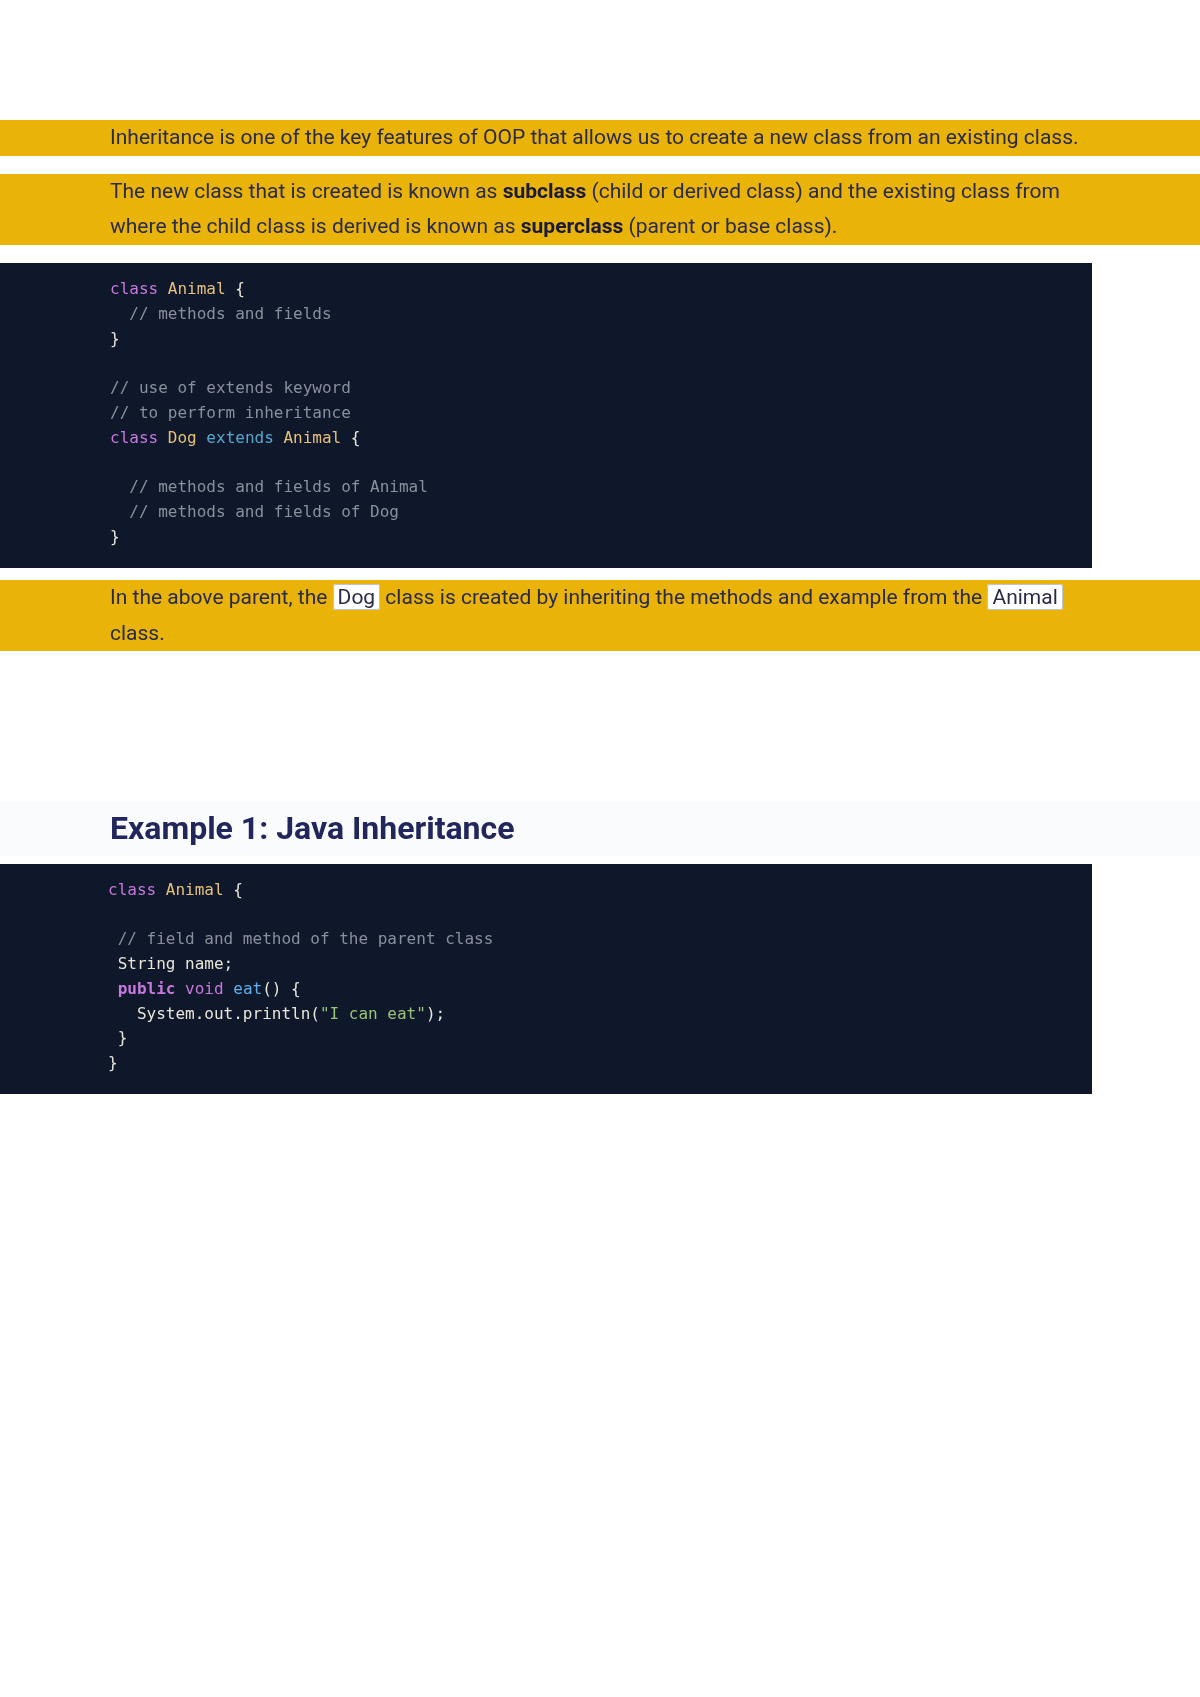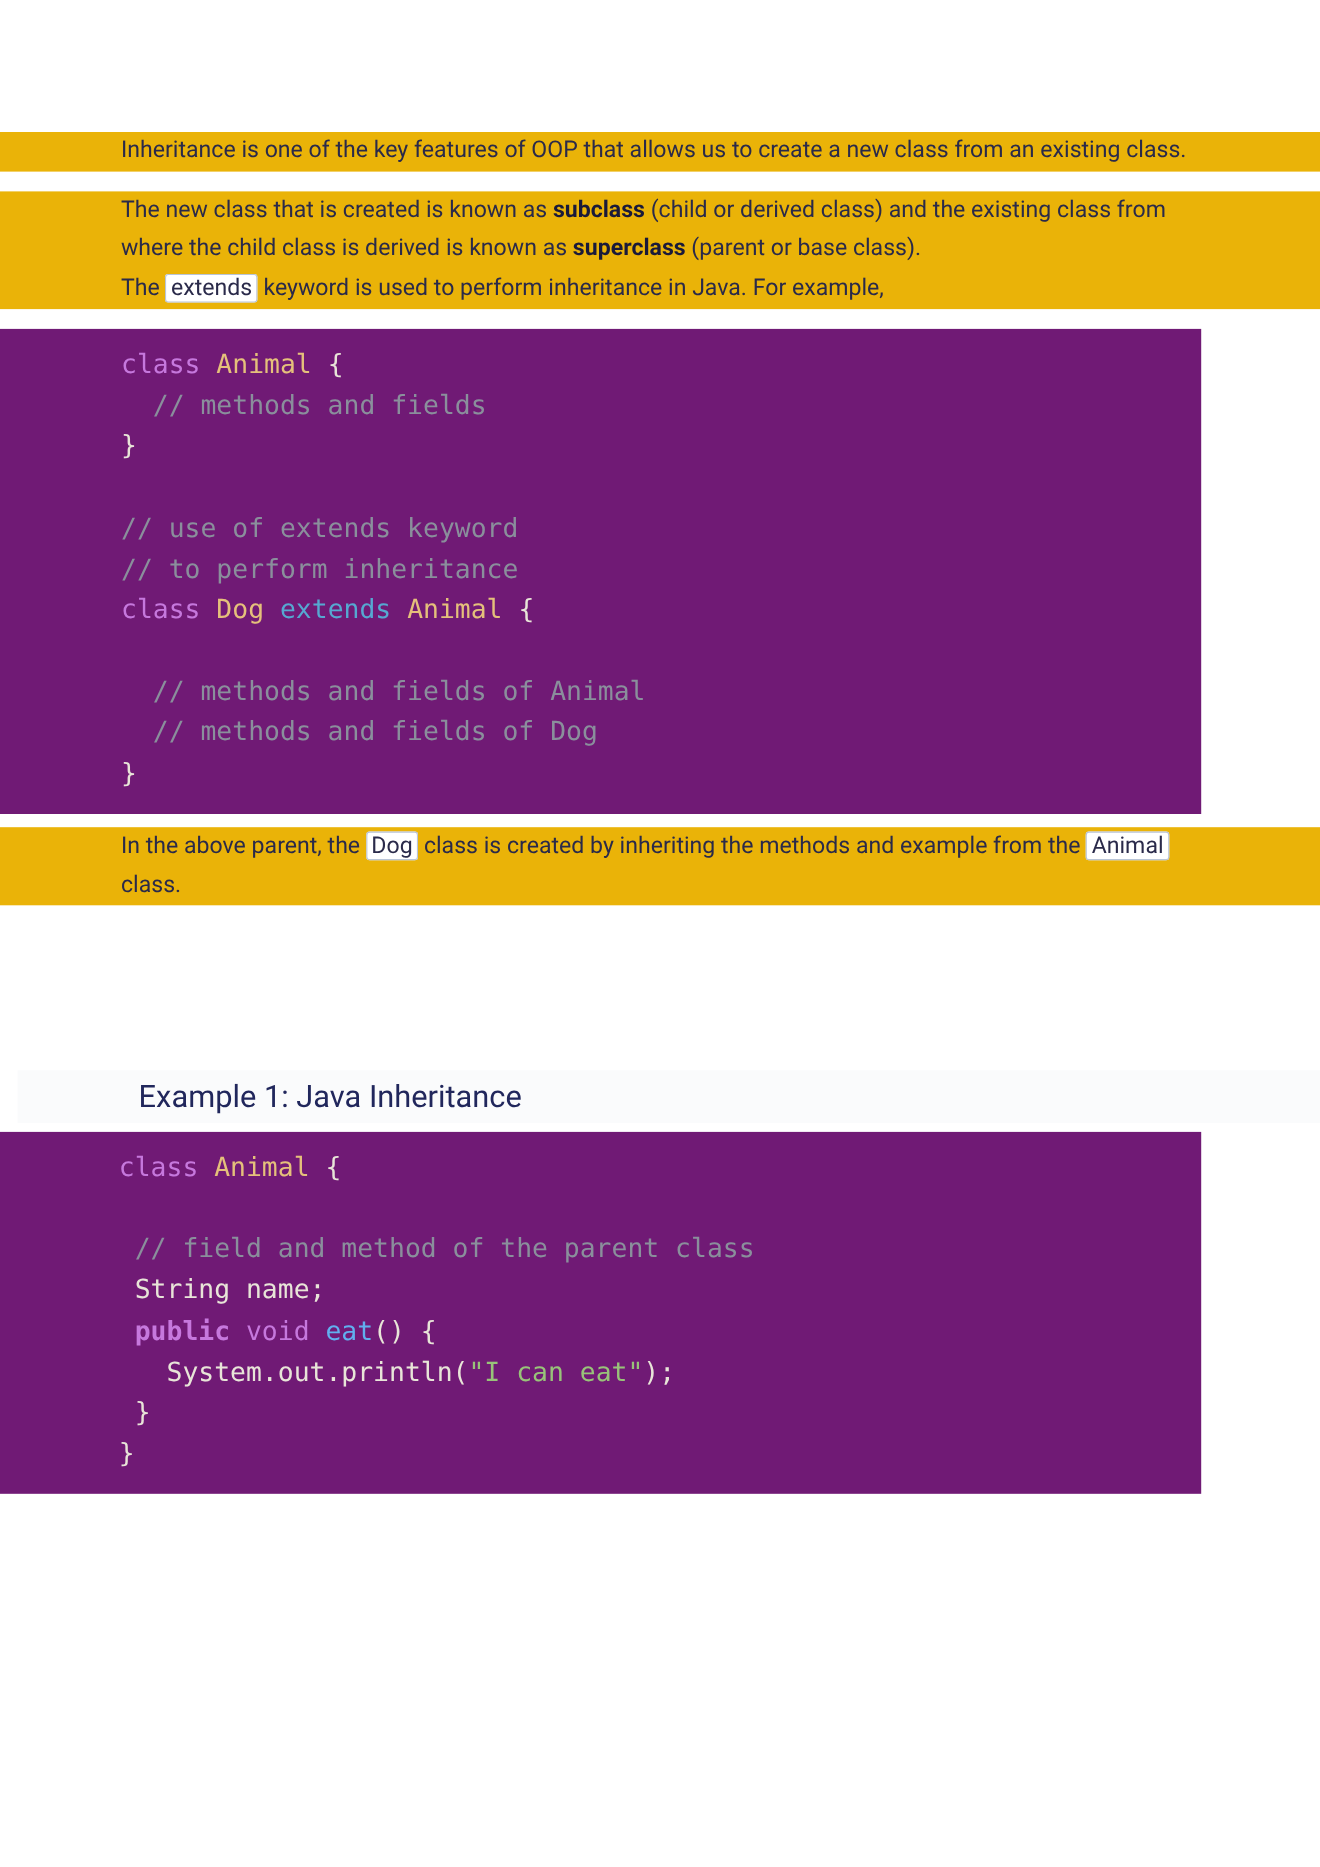--- a/index.html
+++ b/index.html
@@ -24,62 +24,59 @@
   strong { font-weight: 700; color: #1a1a3a; }
   .inline-code {
     font-family: inherit;
     border: 1px solid #b8c4d8;
     border-radius: 3px;
     padding: 0 4px;
     color: #2a2a4a;
     background: #ffffff;
   }
   .code-block {
-    background: #701a75;
+    background: #0f172a;
     color: #e8e5d8;
     font-family: "SFMono-Regular", Consolas, "Liberation Mono", Menlo, monospace;
-    font-size: 24px;
+    font-size: 16px;
     line-height: 1.55;
     padding: 14px 20px 18px 110px;
     margin: 4px 0 12px 0;
     width: 1092px;
   }
   .code-block pre { white-space: pre; }
   .k-class { color: #c678dd; }   
   .k-name { color: #e5c07b; }    
   .k-ext { color: #56a8d1; }     
   .k-brace { color: #e8e5d8; }
   .k-comment { color: #8a8f9c; }
   .k-pub { color: #c678dd; font-weight: bold; }
   .k-type { color: #c678dd; }
   .k-method { color: #61afef; }
   .k-str { color: #98c379; }
   .k-punc { color: #e8e5d8; text-align: right; }
   .heading {
     padding: 0 110px;
-    font-size: 28px;
-    font-weight: 400;
+    font-size: 32px;
+    font-weight: 700;
     color: #21275c;
-    margin: 150px 0 8px 16px;
+    margin: 150px 0 8px 0;
     background: #fafbfc;
   }
 </style>
 </head>
 <body>
 
 <div class="text-block">
   <p>Inheritance is one of the key features of OOP that allows us to create a new class from an existing class.</p>
 </div>
 
 <div class="text-block">
   <p>
     <span>The new class that is created is known as </span><strong>subclass</strong><span> (child or derived class) and the existing class from where the child class is derived is known as </span><strong>superclass</strong><span> (parent or base class).</span>
-  </p>
-  <p class="tight">
-    <span>The </span><span class="inline-code">extends</span><span> keyword is used to perform inheritance in Java. For example,</span>
   </p>
 </div>
 
 <div class="code-block">
 <pre><span class="k-class">class</span> <span class="k-name">Animal</span><span class="k-brace"> {</span>
 <span class="k-comment">  // methods and fields</span>
 <span class="k-brace">}</span>
 
 <span class="k-comment">// use of extends keyword</span>
 <span class="k-comment">// to perform inheritance</span>

